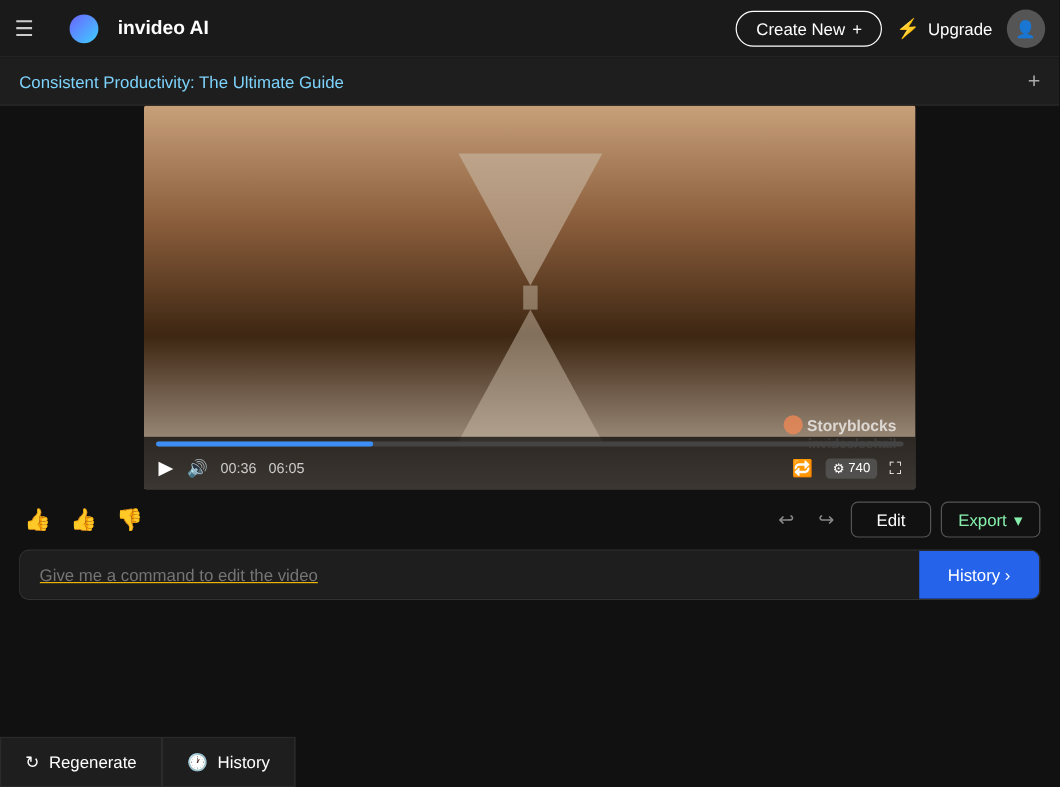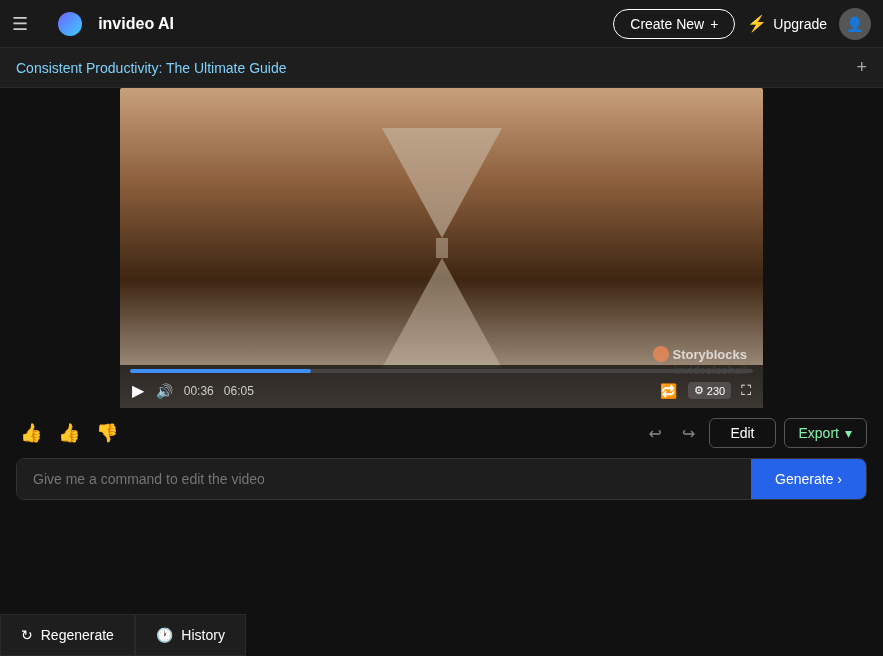--- a/index.html
+++ b/index.html
@@ -314,24 +314,25 @@
       display: flex;
       margin: 0 16px 16px;
       border-radius: 8px;
       overflow: hidden;
       border: 1px solid #333;
     }
     .command-input {
       flex: 1;
       background: #1e1e1e;
       border: none;
-      color: #a3a3a3;
+      color: #eab308;
       padding: 12px 16px;
       font-size: 14px;
       outline: none;
+      text-decoration: underline;
     }
     .generate-btn {
       background: #2563eb;
       border: none;
       color: #fff;
       padding: 12px 24px;
       font-size: 14px;
       cursor: pointer;
       display: flex;
       align-items: center;
@@ -436,21 +437,21 @@
             <span>00:36</span>
             &nbsp;
             <span>06:05</span>
           </span>
           <div class="ctrl-spacer"></div>
           <button class="ctrl-btn">
             <span>🔁</span>
           </button>
           <button class="settings-btn">
             <span>⚙</span>
-            <span>230</span>
+            <span>740</span>
           </button>
           <button class="ctrl-btn">
             <span>⛶</span>
           </button>
         </div>
       </div>
     </div>
 
     <div class="toolbar">
       <button class="feedback-btn">
@@ -471,21 +472,21 @@
       </button>
       <button class="edit-btn">Edit</button>
       <button class="export-btn">
         <span>Export</span>
         <span>▾</span>
       </button>
     </div>
 
     <div class="command-bar">
       <input class="command-input" type="text" placeholder="Give me a command to edit the video" style="">
-      <button class="generate-btn">Generate ›</button>
+      <button class="generate-btn">History ›</button>
     </div>
 
   </div>
 </div>
 
 <div class="bottom-bar">
   <button class="regenerate-btn">
     <span>↻</span>
     <span>Regenerate</span>
   </button>

